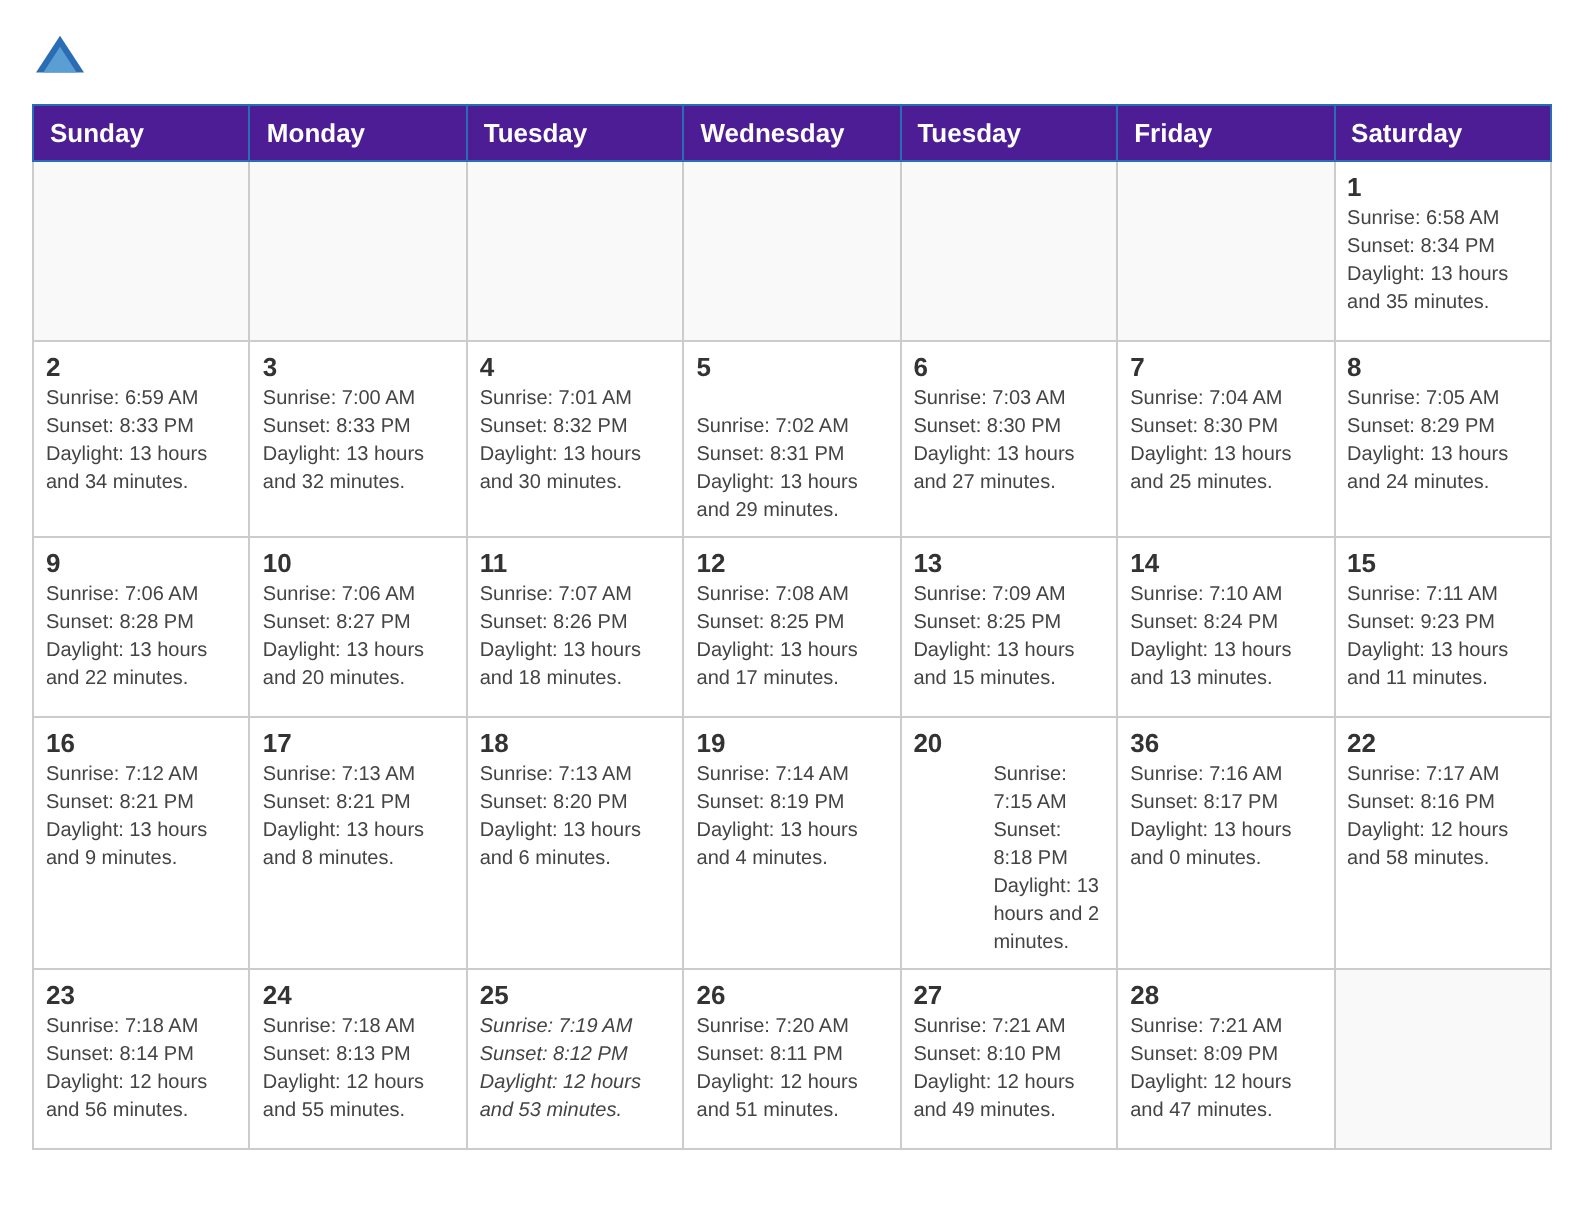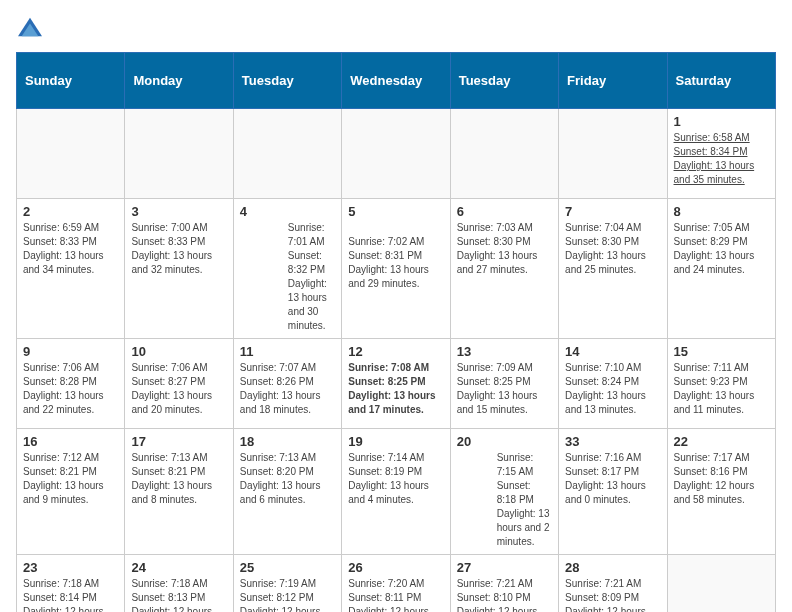--- a/index.html
+++ b/index.html
@@ -52,24 +52,24 @@
     .subtitle {
       font-size: 15px;
       color: #555;
     }
     .calendar {
       width: 100%;
       border-collapse: collapse;
       border: 1px solid #ccc;
     }
     .calendar th {
-      background-color: #0369a1;
+      background-color: #4c1d95;
       color: #fff;
       text-align: left;
-      padding: 20px 8px;
+      padding: 6px 8px;
       font-size: 13px;
       border: 1px solid #2a6db5;
     }
     .calendar td {
       vertical-align: top;
       padding: 5px 6px;
       border: 1px solid #ccc;
       width: 14.28%;
       min-height: 80px;
       height: 90px;
@@ -126,41 +126,41 @@
   <tbody id="calendar-body">
   <tr>
         <td class="empty"></td>
         <td class="empty"></td>
         <td class="empty"></td>
         <td class="empty"></td>
         <td class="empty"></td>
         <td class="empty"></td>
         <td>
           <span class="day-number">1</span>
-          <div class="day-info" style="white-space: pre-line; text-decoration: underline;">Sunrise: 6:58 AM
+          <div class="day-info" style="white-space: pre-line;">Sunrise: 6:58 AM
 Sunset: 8:34 PM
 Daylight: 13 hours and 35 minutes.</div>
         </td>
       </tr>
       <tr>
         <td>
           <span class="day-number">2</span>
           <div class="day-info" style="white-space: pre-line;">Sunrise: 6:59 AM
 Sunset: 8:33 PM
 Daylight: 13 hours and 34 minutes.</div>
         </td>
         <td>
           <span class="day-number">3</span>
           <div class="day-info" style="white-space: pre-line;">Sunrise: 7:00 AM
 Sunset: 8:33 PM
 Daylight: 13 hours and 32 minutes.</div>
         </td>
         <td>
           <span class="day-number">4</span>
-          <div class="day-info" style="white-space: pre-line; margin-left: 48px;">Sunrise: 7:01 AM
+          <div class="day-info" style="white-space: pre-line;">Sunrise: 7:01 AM
 Sunset: 8:32 PM
 Daylight: 13 hours and 30 minutes.</div>
         </td>
         <td>
           <span class="day-number">5</span>
           <div class="day-info" style="white-space: pre-line; margin-top: 16px;">Sunrise: 7:02 AM
 Sunset: 8:31 PM
 Daylight: 13 hours and 29 minutes.</div>
         </td>
         <td>
@@ -196,21 +196,21 @@
 Daylight: 13 hours and 20 minutes.</div>
         </td>
         <td>
           <span class="day-number">11</span>
           <div class="day-info" style="white-space: pre-line;">Sunrise: 7:07 AM
 Sunset: 8:26 PM
 Daylight: 13 hours and 18 minutes.</div>
         </td>
         <td>
           <span class="day-number">12</span>
-          <div class="day-info" style="white-space: pre-line; font-weight: bold;">Sunrise: 7:08 AM
+          <div class="day-info" style="white-space: pre-line;">Sunrise: 7:08 AM
 Sunset: 8:25 PM
 Daylight: 13 hours and 17 minutes.</div>
         </td>
         <td>
           <span class="day-number">13</span>
           <div class="day-info" style="white-space: pre-line;">Sunrise: 7:09 AM
 Sunset: 8:25 PM
 Daylight: 13 hours and 15 minutes.</div>
         </td>
         <td>
@@ -251,21 +251,21 @@
 Sunset: 8:19 PM
 Daylight: 13 hours and 4 minutes.</div>
         </td>
         <td>
           <span class="day-number">20</span>
           <div class="day-info" style="white-space: pre-line; margin-left: 40px;">Sunrise: 7:15 AM
 Sunset: 8:18 PM
 Daylight: 13 hours and 2 minutes.</div>
         </td>
         <td>
-          <span class="day-number">33</span>
+          <span class="day-number">36</span>
           <div class="day-info" style="white-space: pre-line;">Sunrise: 7:16 AM
 Sunset: 8:17 PM
 Daylight: 13 hours and 0 minutes.</div>
         </td>
         <td>
           <span class="day-number">22</span>
           <div class="day-info" style="white-space: pre-line;">Sunrise: 7:17 AM
 Sunset: 8:16 PM
 Daylight: 12 hours and 58 minutes.</div>
         </td>
@@ -278,21 +278,21 @@
 Daylight: 12 hours and 56 minutes.</div>
         </td>
         <td>
           <span class="day-number">24</span>
           <div class="day-info" style="white-space: pre-line;">Sunrise: 7:18 AM
 Sunset: 8:13 PM
 Daylight: 12 hours and 55 minutes.</div>
         </td>
         <td>
           <span class="day-number">25</span>
-          <div class="day-info" style="white-space: pre-line;">Sunrise: 7:19 AM
+          <div class="day-info" style="white-space: pre-line; font-style: italic;">Sunrise: 7:19 AM
 Sunset: 8:12 PM
 Daylight: 12 hours and 53 minutes.</div>
         </td>
         <td>
           <span class="day-number">26</span>
           <div class="day-info" style="white-space: pre-line;">Sunrise: 7:20 AM
 Sunset: 8:11 PM
 Daylight: 12 hours and 51 minutes.</div>
         </td>
         <td>

